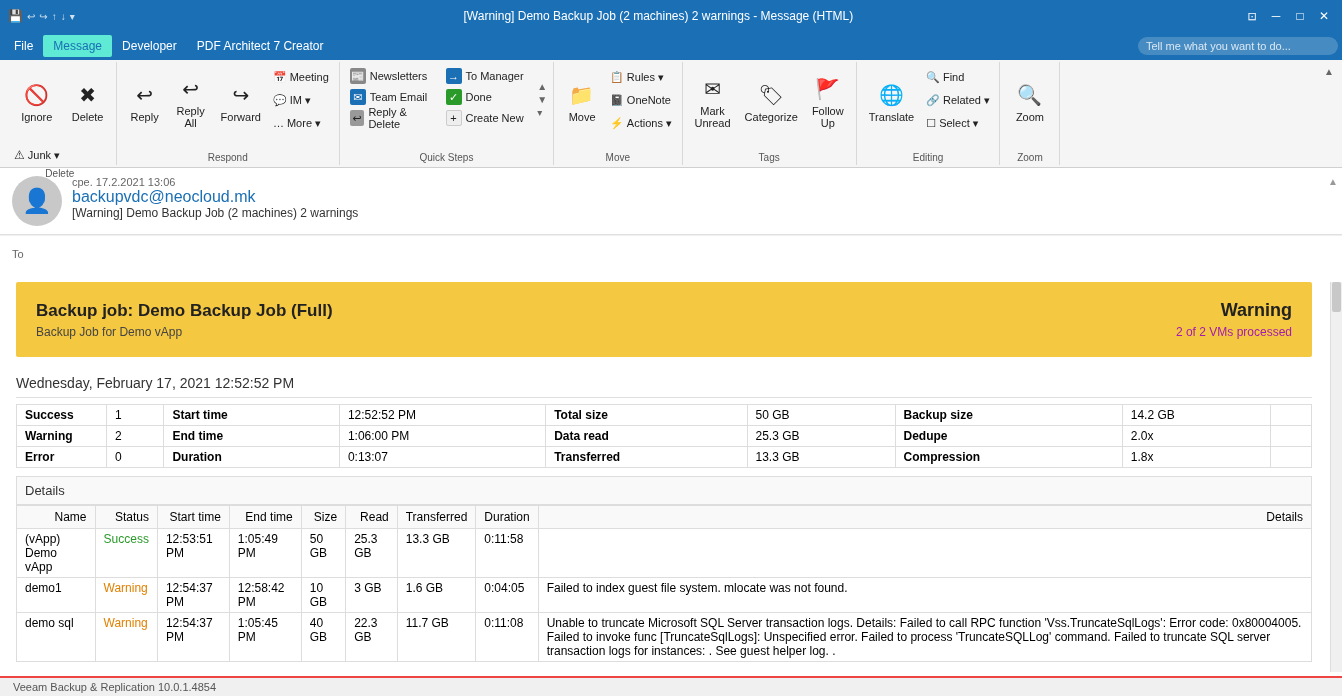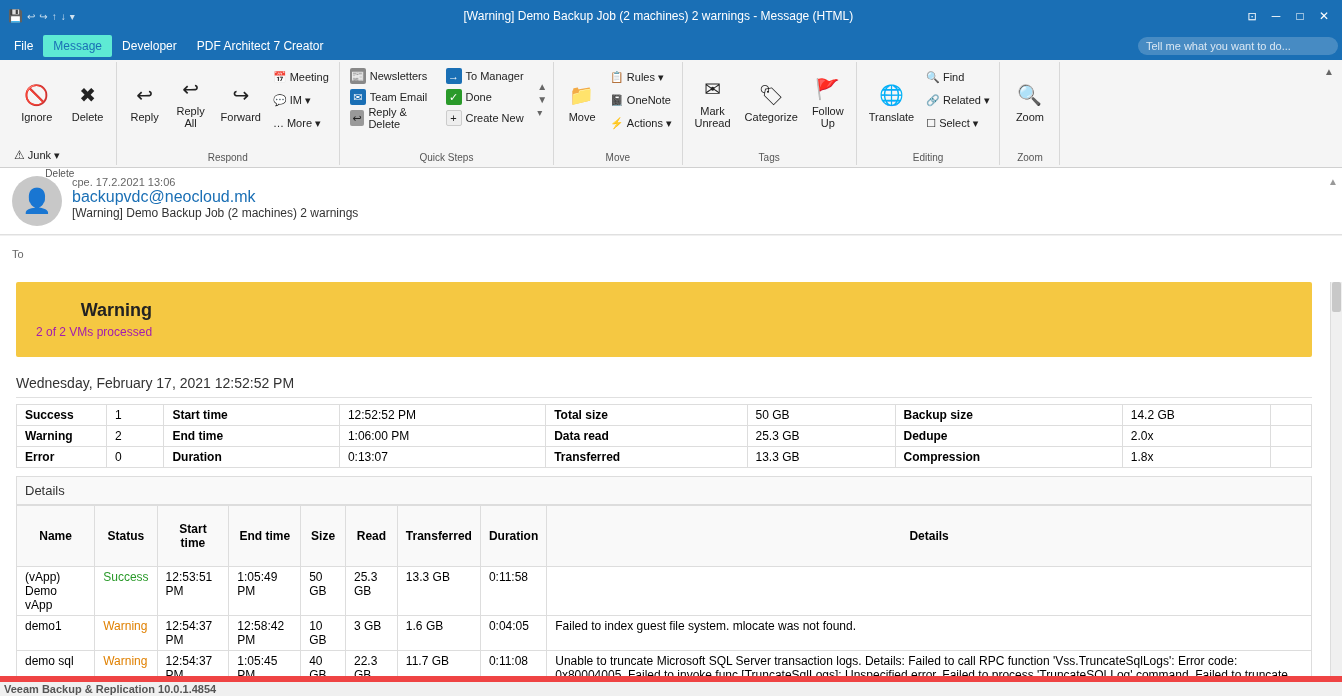--- a/index.html
+++ b/index.html
@@ -171,28 +171,27 @@
     .email-body {
       flex: 1;
       overflow-y: auto;
       padding: 0;
       position: relative;
     }
 
     
     .status-bar {
       background: #f0f0f0;
-      border-top: 6px solid #ef4444;
+      border-top: 2px solid #ef4444;
       height: 20px;
       display: flex;
       align-items: center;
-      padding: 0 4px;
+      padding: 0 13px;
       font-size: 11px;
       color: #555;
-      font-weight: bold;
     }
 
     
     .warning-banner {
       background: #f5c842;
       padding: 18px 20px;
       display: flex;
       justify-content: space-between;
       align-items: center;
       margin: 10px 16px;
@@ -207,21 +206,21 @@
     .email-table-container { padding: 0 16px 10px 16px; }
     .date-header { font-size: 14px; color: #333; padding: 8px 0 6px 0; border-bottom: 1px solid #e0e0e0; margin-bottom: 6px; }
 
     .summary-table { width: 100%; border-collapse: collapse; margin-bottom: 8px; }
     .summary-table td { padding: 3px 8px; font-size: 12px; border: 1px solid #ddd; }
     .summary-table td:first-child { font-weight: bold; width: 90px; }
 
     .details-label { font-size: 13px; color: #333; padding: 6px 8px; border: 1px solid #ddd; background: #f9f9f9; margin-bottom: 0; }
 
     .details-table { width: 100%; border-collapse: collapse; }
-    .details-table th { padding: 16px 8px; font-size: 12px; font-weight: bold; text-align: center; border: 1px solid #ddd; background: #f9f9f9; }
+    .details-table th { padding: 4px 8px; font-size: 12px; font-weight: normal; text-align: right; border: 1px solid #ddd; background: #f9f9f9; }
     .details-table td { padding: 3px 8px; font-size: 12px; border: 1px solid #ddd; vertical-align: top; }
     .status-success { color: #2a9a2a; }
     .status-warning { color: #e08000; }
   </style>
 </head>
 <body>
 
 <div class="title-bar">
   <div style="display:flex;align-items:center;gap:4px;">
     <span>💾</span>
@@ -438,20 +437,24 @@
       <div class="email-subject">[Warning] Demo Backup Job (2 machines) 2 warnings</div>
     </div>
     <span class="scroll-arrow">▲</span>
   </div>
   <div class="email-to">To</div>
 
   <div class="email-body">
     <div style="position:relative;padding-right:14px;">
 
       <div class="warning-banner">
+        <div class="warning-banner-left">
+          <div class="job-title">Backup job: Demo Backup Job (Full)</div>
+          <div class="job-subtitle">Backup Job for Demo vApp</div>
+        </div>
         <div class="warning-banner-right">
           <div class="warning-label">Warning</div>
           <div class="warning-count">2 of 2 VMs processed</div>
         </div>
       </div>
 
       <div class="email-table-container">
         <div class="date-header">Wednesday, February 17, 2021 12:52:52 PM</div>
 
         <table class="summary-table">

